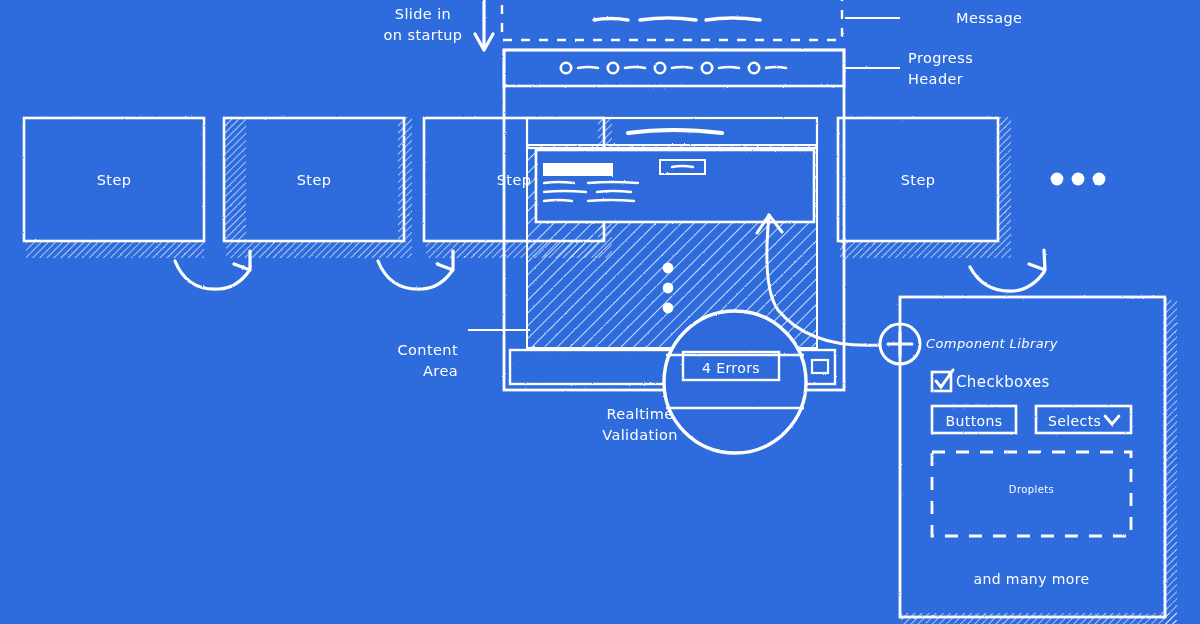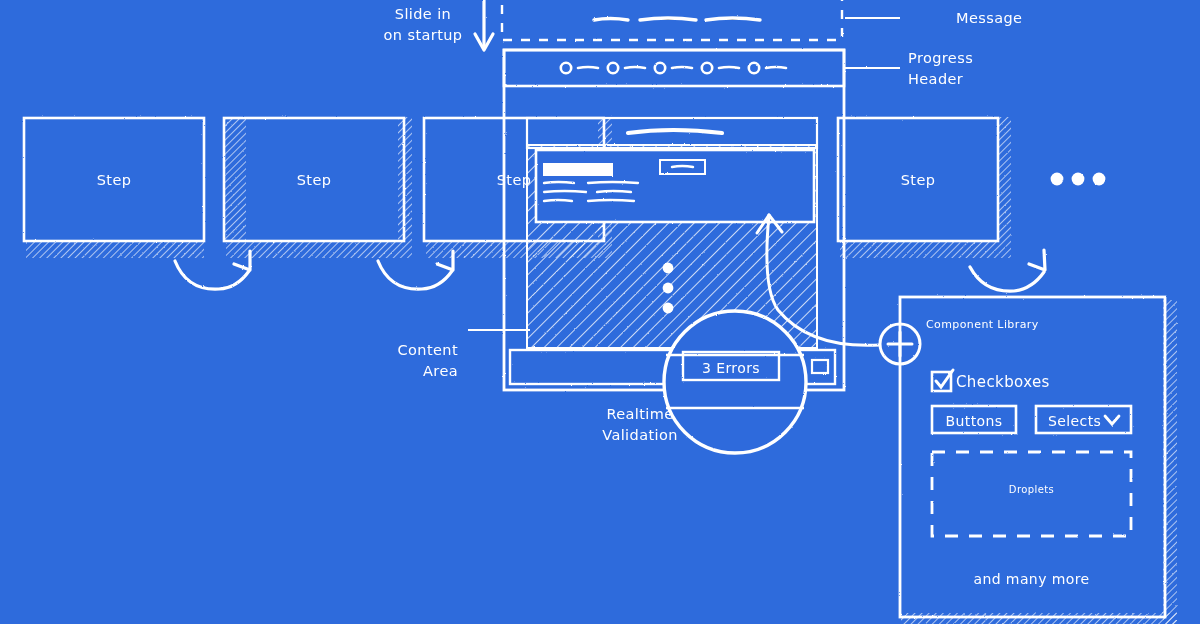--- a/index.html
+++ b/index.html
@@ -232,23 +232,23 @@
 Area</div>
 
   <div class="lbl ctr" style="left:578px;top:404px;width:124px;">Realtime
 Validation</div>
 
   <div class="lbl ctr" style="left:24px;top:170px;width:180px;">Step</div>
   <div class="lbl ctr" style="left:224px;top:170px;width:180px;">Step</div>
   <div class="lbl ctr" style="left:424px;top:170px;width:180px;">Step</div>
   <div class="lbl ctr" style="left:838px;top:170px;width:160px;">Step</div>
 
-  <div class="lbl ctr" style="left:683px;top:358px;width:96px;font-size:14px;">3 Errors</div>
-
-  <div class="lbl" style="left:926px;top:317px;font-size:11px;">Component Library</div>
+  <div class="lbl ctr" style="left:683px;top:358px;width:96px;font-size:14px;">4 Errors</div>
+
+  <div class="lbl" style="left:926px;top:335px;font-size:13px;font-style:italic;">Component Library</div>
 
   <div class="lbl" style="left:956px;top:372px;font-size:15px;">Checkboxes</div>
 
   <div class="lbl ctr" style="left:932px;top:411px;width:84px;font-size:14px;">Buttons</div>
 
   <div class="lbl" style="left:1048px;top:411px;font-size:14px;">Selects</div>
 
   <div class="lbl ctr" style="left:932px;top:483px;width:199px;font-size:10px;">Droplets</div>
 
   <div class="lbl ctr" style="left:932px;top:569px;width:199px;font-size:14px;">and many more</div>

